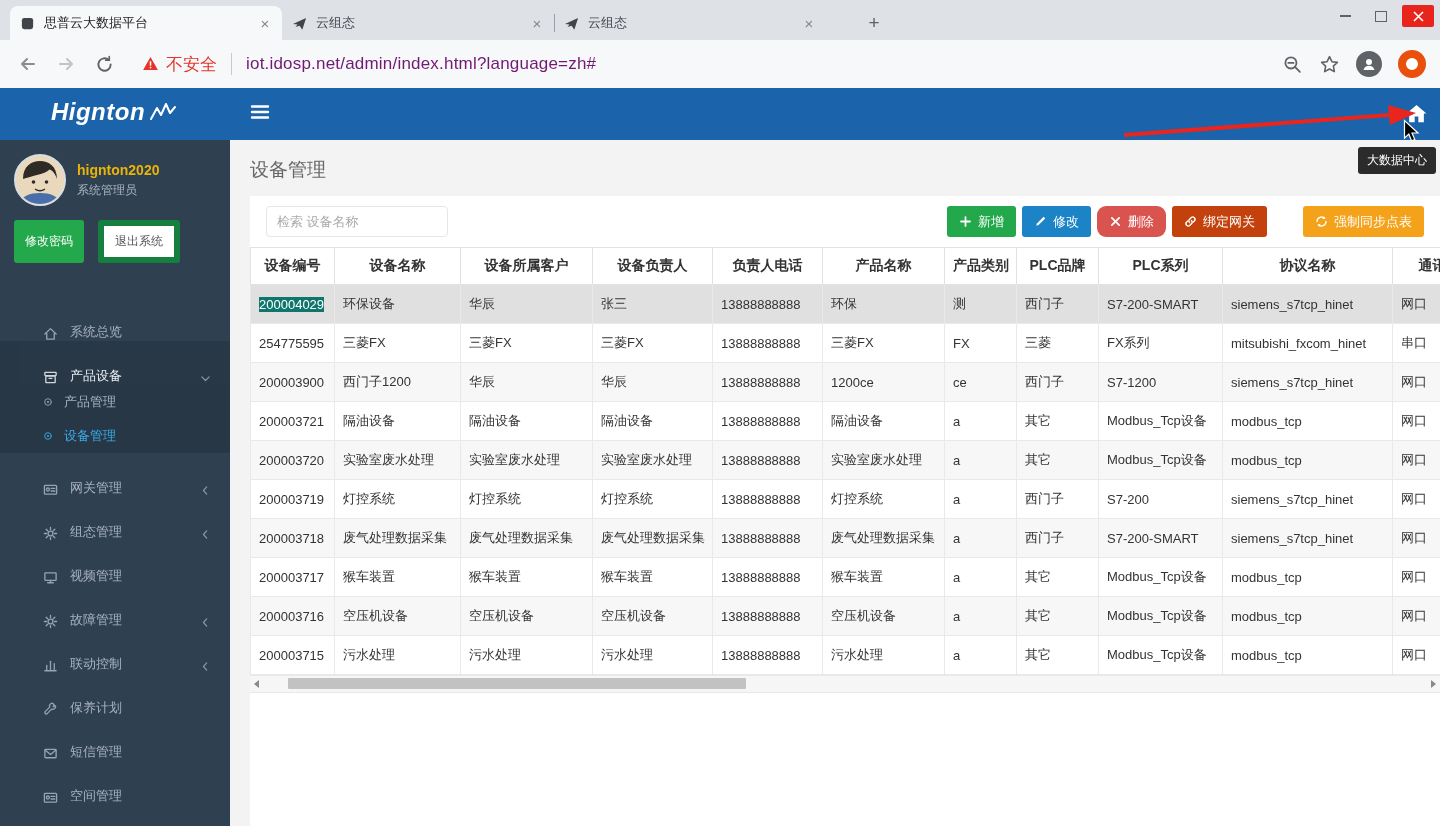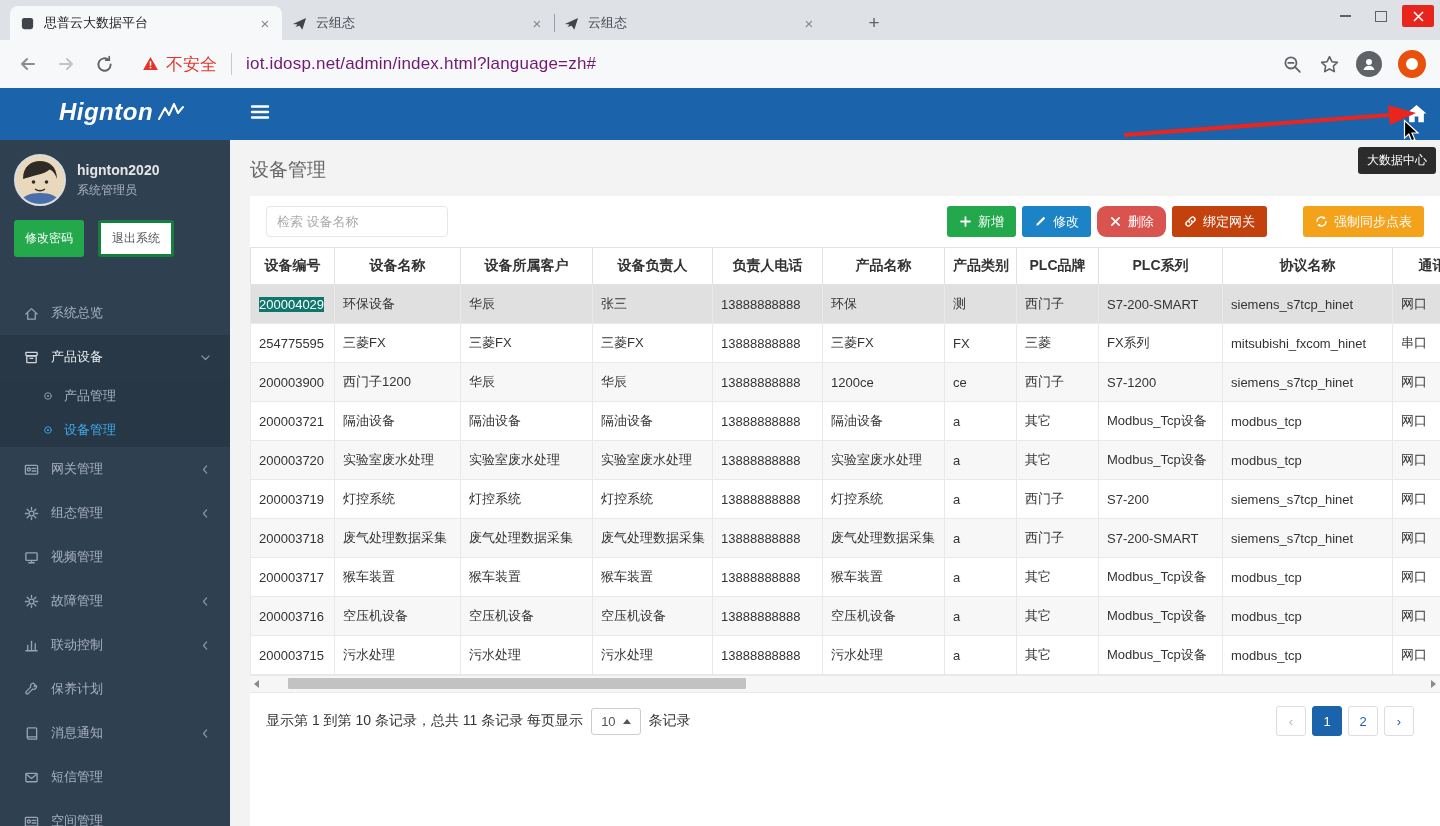--- a/index.html
+++ b/index.html
@@ -32,35 +32,35 @@
   .security{display:flex;align-items:center;gap:7px;margin-left:14px;color:#e4342b;font-size:17px;}
   .divider{width:1px;height:22px;background:#c6c9cd;margin:0 14px;}
   .urltext{font-size:17px;color:#701a75;letter-spacing:.2px;white-space:nowrap;}
   .tb-right{margin-left:auto;display:flex;align-items:center;gap:16px;}
   .avatar-ic{width:26px;height:26px;border-radius:50%;background:#5f6368;display:flex;align-items:center;justify-content:center;}
   .orange-ic{width:12px;height:12px;border-radius:50%;background:#fff;border:8px solid #e8500b;box-sizing:content-box;}
 
   
   .appbar{position:absolute;top:88px;left:0;width:100%;height:52px;background:#1b63ab;}
   .logo{position:absolute;left:0;top:0;width:230px;height:48px;display:flex;align-items:center;justify-content:center;
-    color:#fff;font-size:24px;font-weight:bold;font-style:italic;letter-spacing:.5px;gap:4px;padding-left:8px;}
+    color:#fff;font-size:24px;font-weight:bold;font-style:italic;letter-spacing:.5px;gap:4px;}
   .hamburger{position:absolute;left:248px;top:14px;background:none;border:none;padding:2px;}
   .homebtn{position:absolute;right:10px;top:13px;background:none;border:none;padding:2px;}
 
   
   .sidebar{position:absolute;top:140px;left:0;width:230px;bottom:0;background:#2f4050;}
   .user{display:flex;align-items:center;gap:11px;padding:14px 14px 6px;}
   .uavatar{width:48px;height:48px;border-radius:50%;border:2px solid #d8dde2;overflow:hidden;flex:0 0 48px;background:#e9d8bc;}
-  .uname{color:#e5e5e5;font-size:14px;font-weight:bold;}
+  .uname{color:#eab308;font-size:14px;font-weight:bold;}
   .urole{color:#aab3c0;font-size:12px;margin-top:4px;}
   .actions{display:flex;gap:14px;padding:8px 14px 14px;}
   .btn-green{background:#23a84c;color:#fff;border:none;border-radius:3px;font-size:12px;padding:7px 11px;}
-  .btn-white{background:#fff;color:#555;border:3px solid #15803d;border-radius:3px;font-size:12px;padding:7px 11px;text-align:right;}
+  .btn-white{background:#fff;color:#555;border:6px solid #15803d;border-radius:3px;font-size:12px;padding:7px 11px;text-align:right;}
   .menu{margin-top:20px;}
-  .mitem{height:44px;display:flex;align-items:center;padding:0 18px 0 24px;color:#a7b1c2;font-size:13px;}
+  .mitem{height:44px;display:flex;align-items:flex-end;padding:0 18px 0 24px;color:#a7b1c2;font-size:13px;margin-left:19px;}
   .mico{width:16px;margin-right:11px;display:flex;align-items:center;color:#98a3b3;}
   .mgroup.open{background:#273746;}
   .mitem.pactive{background:#293846;color:#e9eef3;}
   .mitem.pactive .mico{color:#cfd6de;}
   .chev{margin-left:auto;color:#8a95a5;display:flex;align-items:center;}
   .sub .sitem{height:34px;display:flex;align-items:center;padding:0 18px 0 42px;color:#a7b1c2;font-size:13px;}
   .sitem .mico{width:13px;margin-right:9px;}
   .sitem.sactive{color:#3da9e8;}
   .sitem.sactive .mico{color:#3da9e8;}
 
@@ -374,36 +374,20 @@
           </div>
         </div>
         <div>
           <div class="mitem">
             <span class="mico">
               <svg width="15" height="15" viewBox="0 0 16 16" fill="none" stroke="currentColor" stroke-width="1.4" stroke-linecap="round" stroke-linejoin="round">
                 <path d="M13.5 4.6a3.2 3.2 0 0 1-4.3 3L4.4 12.4a1.5 1.5 0 0 1-2.1-2.1L7.1 5.5a3.2 3.2 0 0 1 3-4.3l1.7 1.7-1 2.1 2.1-1z"></path>
               </svg>
             </span>
             <span class="mlbl">保养计划</span>
-          </div>
-        </div>
-        <div>
-          <div class="mitem">
-            <span class="mico">
-              <svg width="15" height="15" viewBox="0 0 16 16" fill="none" stroke="currentColor" stroke-width="1.4" stroke-linecap="round" stroke-linejoin="round">
-                <path d="M4.5 2h8a1 1 0 0 1 1 1v11h-8a2 2 0 0 1-2-2V3a1 1 0 0 1 1-1z"></path>
-                <line x1="3.5" y1="11.5" x2="13.2" y2="11.5"></line>
-              </svg>
-            </span>
-            <span class="mlbl">消息通知</span>
-            <span class="chev">
-              <svg width="13" height="13" viewBox="0 0 16 16" fill="none" stroke="currentColor" stroke-width="1.5" stroke-linecap="round" stroke-linejoin="round">
-                <polyline points="9.5,3.5 5.5,8 9.5,12.5"></polyline>
-              </svg>
-            </span>
           </div>
         </div>
         <div>
           <div class="mitem">
             <span class="mico">
               <svg width="15" height="15" viewBox="0 0 16 16" fill="none" stroke="currentColor" stroke-width="1.4" stroke-linecap="round" stroke-linejoin="round">
                 <rect x="2" y="3.5" width="12" height="9" rx="0.8"></rect>
                 <polyline points="2.5,4.5 8,9 13.5,4.5"></polyline>
               </svg>
             </span>
@@ -636,34 +620,20 @@
                 <td>网口</td>
               </tr>
             </tbody>
         </table>
       </div>
       <div class="hscroll">
         <span class="hs-left"></span>
         <span class="hs-thumb"></span>
         <span class="hs-right"></span>
       </div>
-      <div class="pager">
-        <span>显示第 1 到第 10 条记录，总共 11 条记录 每页显示</span>
-        <button class="psize">
-          <span>10</span>
-          <i class="caret-up"></i>
-        </button>
-        <span>条记录</span>
-        <div class="pages">
-            <button class="pg disabled">‹</button>
-            <button class="pg active">1</button>
-            <button class="pg">2</button>
-            <button class="pg">›</button>
-          </div>
-      </div>
     </section>
   </main>
 
   <div class="tooltip">大数据中心</div>
   <div class="redarrow">
     <svg width="305" height="42" viewBox="0 0 305 42">
       <line x1="6" y1="32" x2="272" y2="12" stroke="#e8261d" stroke-width="4"></line>
       <polygon points="270,2 298,10 272,22" fill="#e8261d"></polygon>
     </svg>
   </div>

